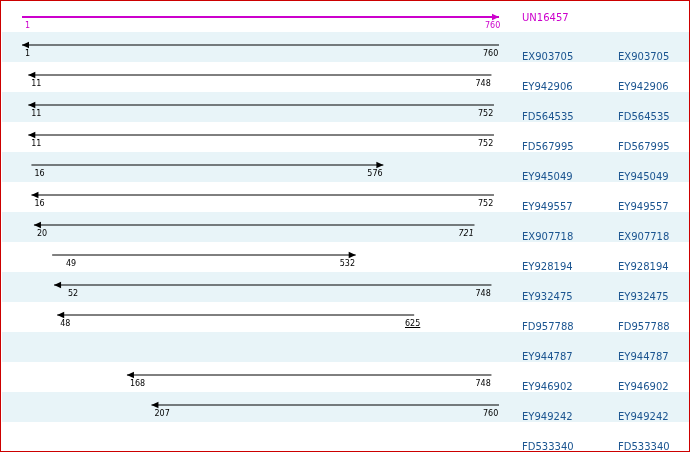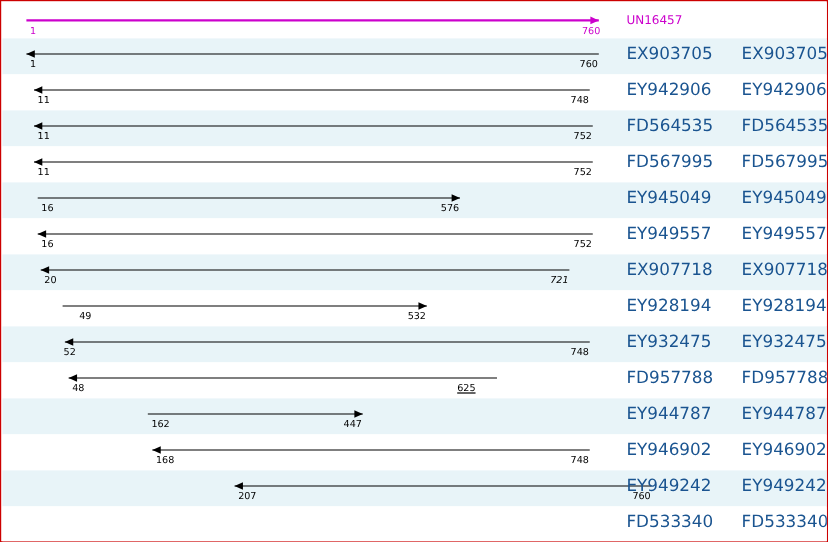--- a/index.html
+++ b/index.html
@@ -46,24 +46,25 @@
   }
   .coord {
     position: absolute;
     font-size: 8px;
     color: #000000;
     white-space: nowrap;
     line-height: 10px;
   }
   .label-a, .label-b {
     position: absolute;
-    font-size: 14px;
+    font-size: 10px;
     color: #1a5490;
     white-space: nowrap;
     line-height: 12px;
+    margin-top: 12px;
   }
   .label-a { left: 520px; }
   .label-b { left: 616px; }
 
   
   #query-row {
     position: absolute;
     left: 1px;
     top: 1px;
     width: 688px;
@@ -199,64 +200,56 @@
         </div>
         <div class="label-a" style="top: 7px;">EY928194</div>
         <div class="label-b" style="top: 7px;">EY928194</div>
       </div>
       <div class="row shaded" style="top: 271px; height: 30px;">
         <div class="track" style="height: 30px;">
           <svg class="arrow-svg" width="516" height="34">
             <line x1="52.051383399209485" x2="489.4584980237154" y1="13" y2="13" stroke="#000000" stroke-width="1"></line>
             <polygon points="52.051383399209485,13 59.051383399209485,9.8 59.051383399209485,16.2" fill="#000000"></polygon>
           </svg>
-          <div class="coord" style="left: 51px; top: 17px; text-align: right;">52</div>
+          <div class="coord" style="left: 66px; top: 17px; text-align: right;">52</div>
           <div class="coord" style="left: 473.458px; top: 17px;">748</div>
         </div>
         <div class="label-a" style="top: 7px;">EY932475</div>
         <div class="label-b" style="top: 7px;">EY932475</div>
       </div>
       <div class="row plain" style="top: 301px; height: 30px;">
         <div class="track" style="height: 30px;">
           <svg class="arrow-svg" width="516" height="34">
             <line x1="55.19367588932806" x2="412.15810276679844" y1="13" y2="13" stroke="#000000" stroke-width="1"></line>
             <polygon points="55.19367588932806,13 62.19367588932806,9.8 62.19367588932806,16.2" fill="#000000"></polygon>
           </svg>
           <div class="coord" style="left: 58.1937px; top: 17px;">48</div>
-          <div class="coord" style="left: 379px; top: 17px; text-decoration: underline;">625</div>
+          <div class="coord" style="left: 403px; top: 17px; text-decoration: underline;">625</div>
         </div>
         <div class="label-a" style="top: 7px;">FD957788</div>
         <div class="label-b" style="top: 7px;">FD957788</div>
       </div>
       <div class="row shaded" style="top: 331px; height: 30px;">
-        <div class="track" style="height: 30px;">
-          <svg class="arrow-svg" width="516" height="34">
-            <line x1="121.18181818181819" x2="300.29249011857706" y1="13" y2="13" stroke="#000000" stroke-width="1"></line>
-            <polygon points="300.29249011857706,13 293.29249011857706,9.8 293.29249011857706,16.2" fill="#000000"></polygon>
-          </svg>
-          <div class="coord" style="left: 124.182px; top: 17px;">162</div>
-          <div class="coord" style="left: 284.292px; top: 17px;">447</div>
-        </div>
         <div class="label-a" style="top: 7px;">EY944787</div>
         <div class="label-b" style="top: 7px;">EY944787</div>
       </div>
       <div class="row plain" style="top: 361px; height: 30px;">
         <div class="track" style="height: 30px;">
           <svg class="arrow-svg" width="516" height="34">
             <line x1="124.95256916996047" x2="489.4584980237154" y1="13" y2="13" stroke="#000000" stroke-width="1"></line>
             <polygon points="124.95256916996047,13 131.95256916996047,9.8 131.95256916996047,16.2" fill="#000000"></polygon>
           </svg>
           <div class="coord" style="left: 127.953px; top: 17px;">168</div>
           <div class="coord" style="left: 473.458px; top: 17px;">748</div>
         </div>
         <div class="label-a" style="top: 7px;">EY946902</div>
         <div class="label-b" style="top: 7px;">EY946902</div>
       </div>
       <div class="row shaded" style="top: 391px; height: 30px;">
-        <div class="track" style="height: 30px; margin-left: 44px;">
+        <div class="track" style="height: 30px;">
           <svg class="arrow-svg" width="516" height="34">
             <line x1="149.46245059288538" x2="497" y1="13" y2="13" stroke="#000000" stroke-width="1"></line>
             <polygon points="149.46245059288538,13 156.46245059288538,9.8 156.46245059288538,16.2" fill="#000000"></polygon>
           </svg>
           <div class="coord" style="left: 152.462px; top: 17px;">207</div>
           <div class="coord" style="left: 481px; top: 17px;">760</div>
         </div>
         <div class="label-a" style="top: 7px;">EY949242</div>
         <div class="label-b" style="top: 7px;">EY949242</div>
       </div>

